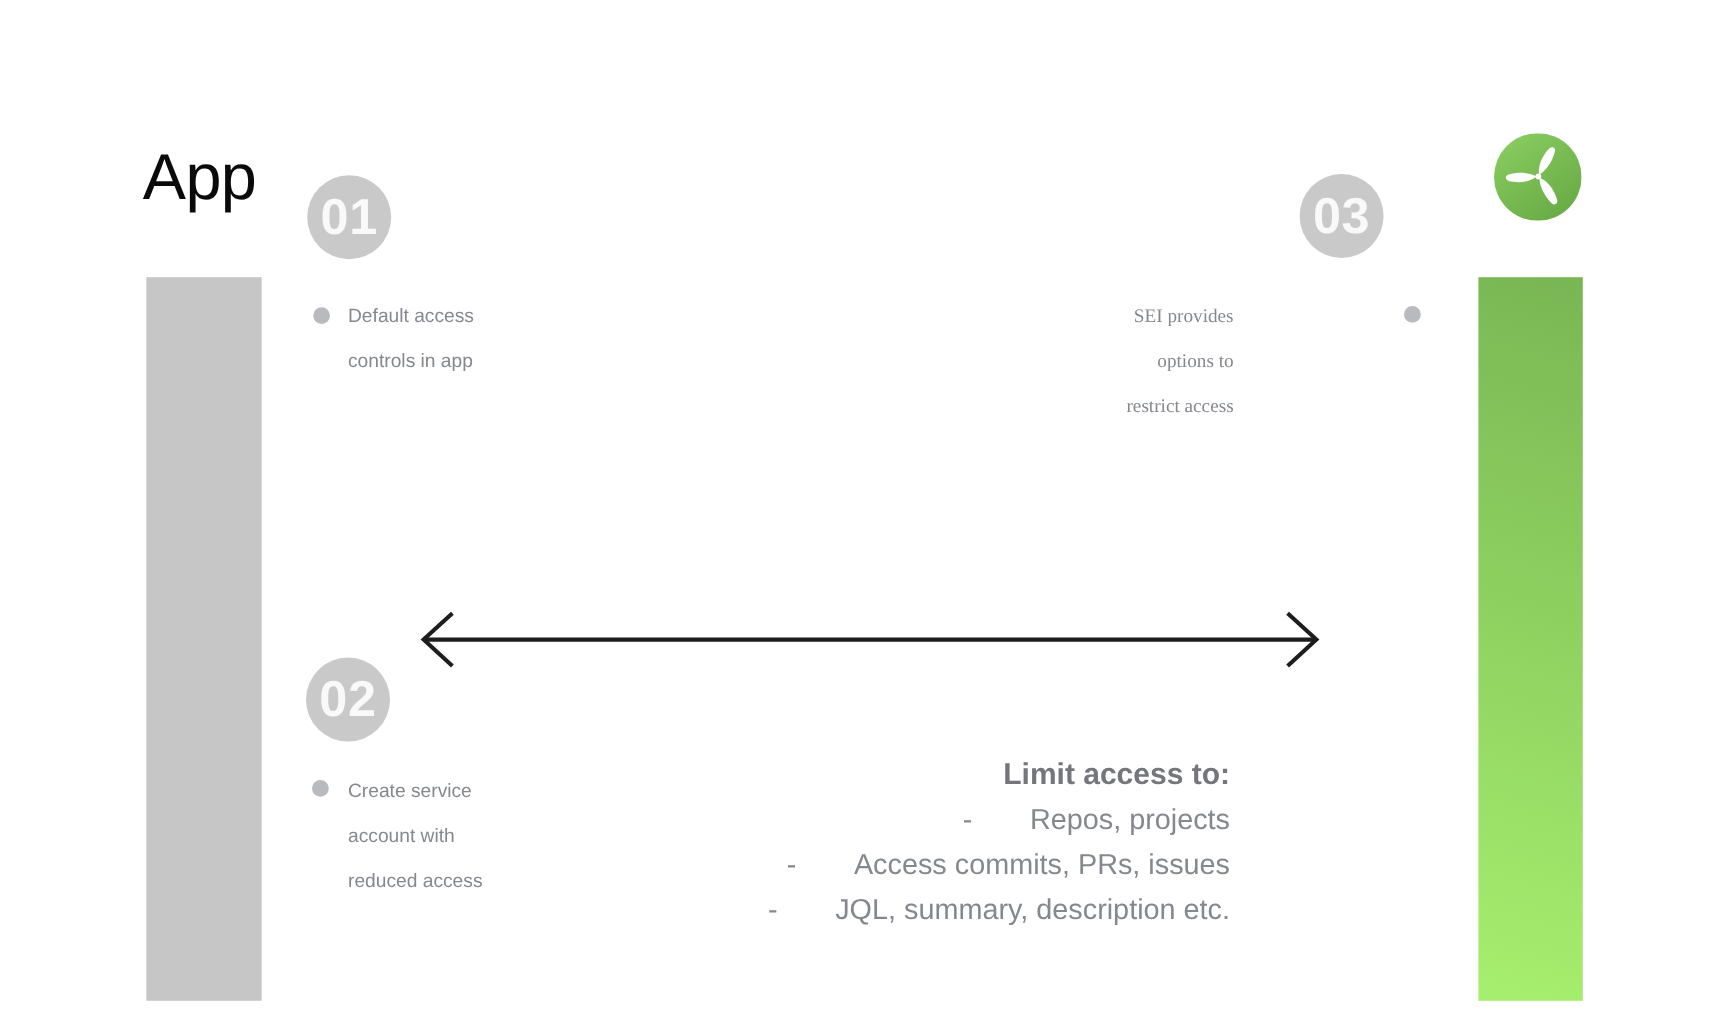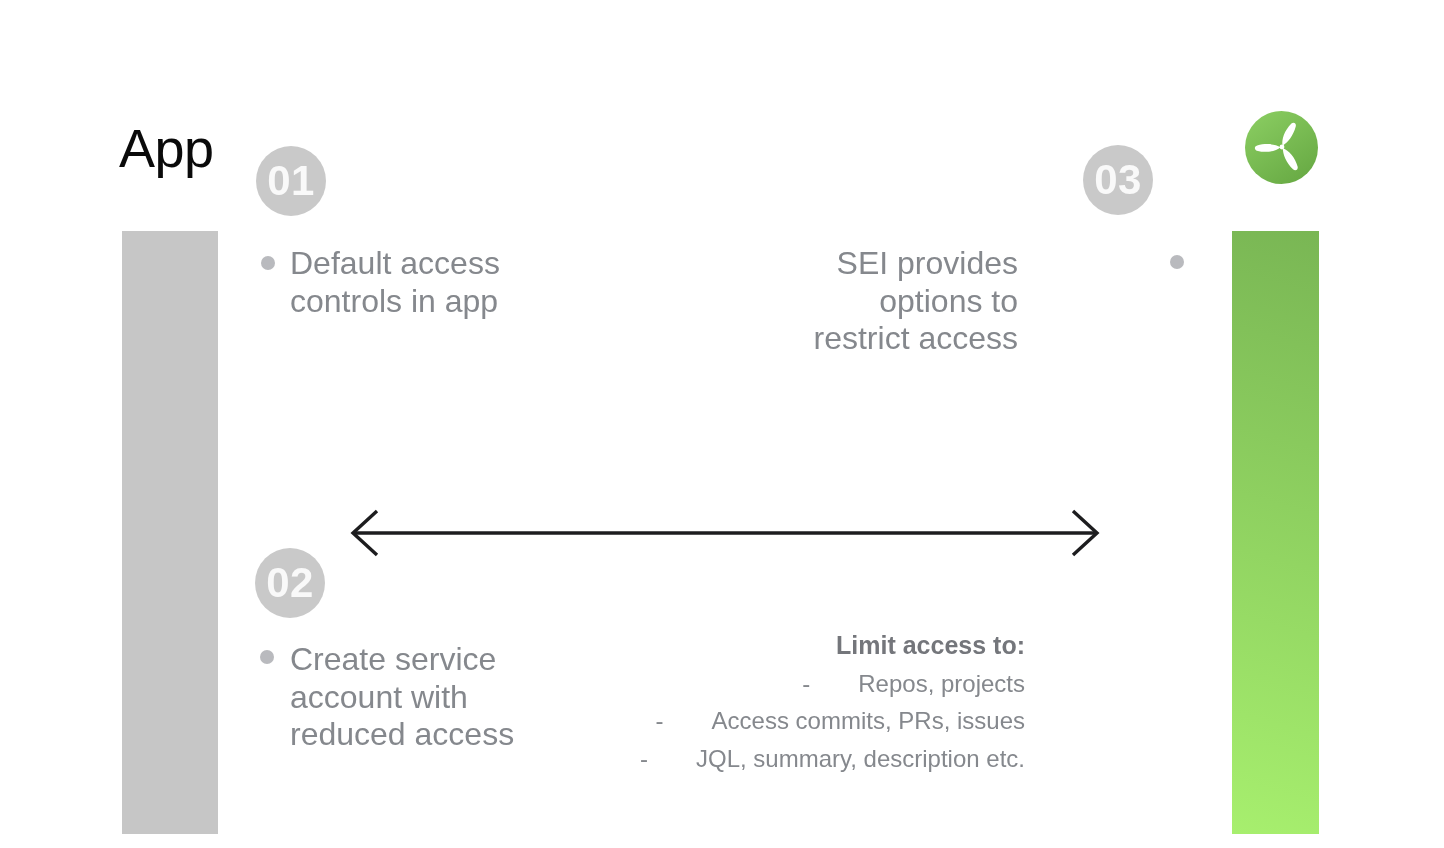--- a/index.html
+++ b/index.html
@@ -71,29 +71,29 @@
     font-size: 42px;
     font-weight: 700;
     color: var(--number-white);
     letter-spacing: 0.5px;
   }
   .step-circle-01 { left: 256px; top: 146px; }
   .step-circle-02 { left: 255px; top: 548px; }
   .step-circle-03 { left: 1083px; top: 145px; }
   .note {
     position: absolute;
-    font-size: 32px;
+    font-size: 16px;
     line-height: 37.5px;
     color: var(--text-gray);
     white-space: nowrap;
   }
   .note .line { display: block; }
   .note-1 { left: 290px; top: 245px; }
   .note-2 { left: 290px; top: 641px; }
-  .note-3 { right: 301px; top: 245px; text-align: right; }
+  .note-3 { right: 291px; top: 245px; text-align: right; font-family: Liberation Serif, serif; }
   .bullet {
     position: absolute;
     width: 14px;
     height: 14px;
     border-radius: 50%;
     background: var(--bullet-gray);
   }
   .bullet-1 { left: 261px; top: 256px; }
   .bullet-2 { left: 260px; top: 650px; }
   .bullet-3 { left: 1170px; top: 255px; }

